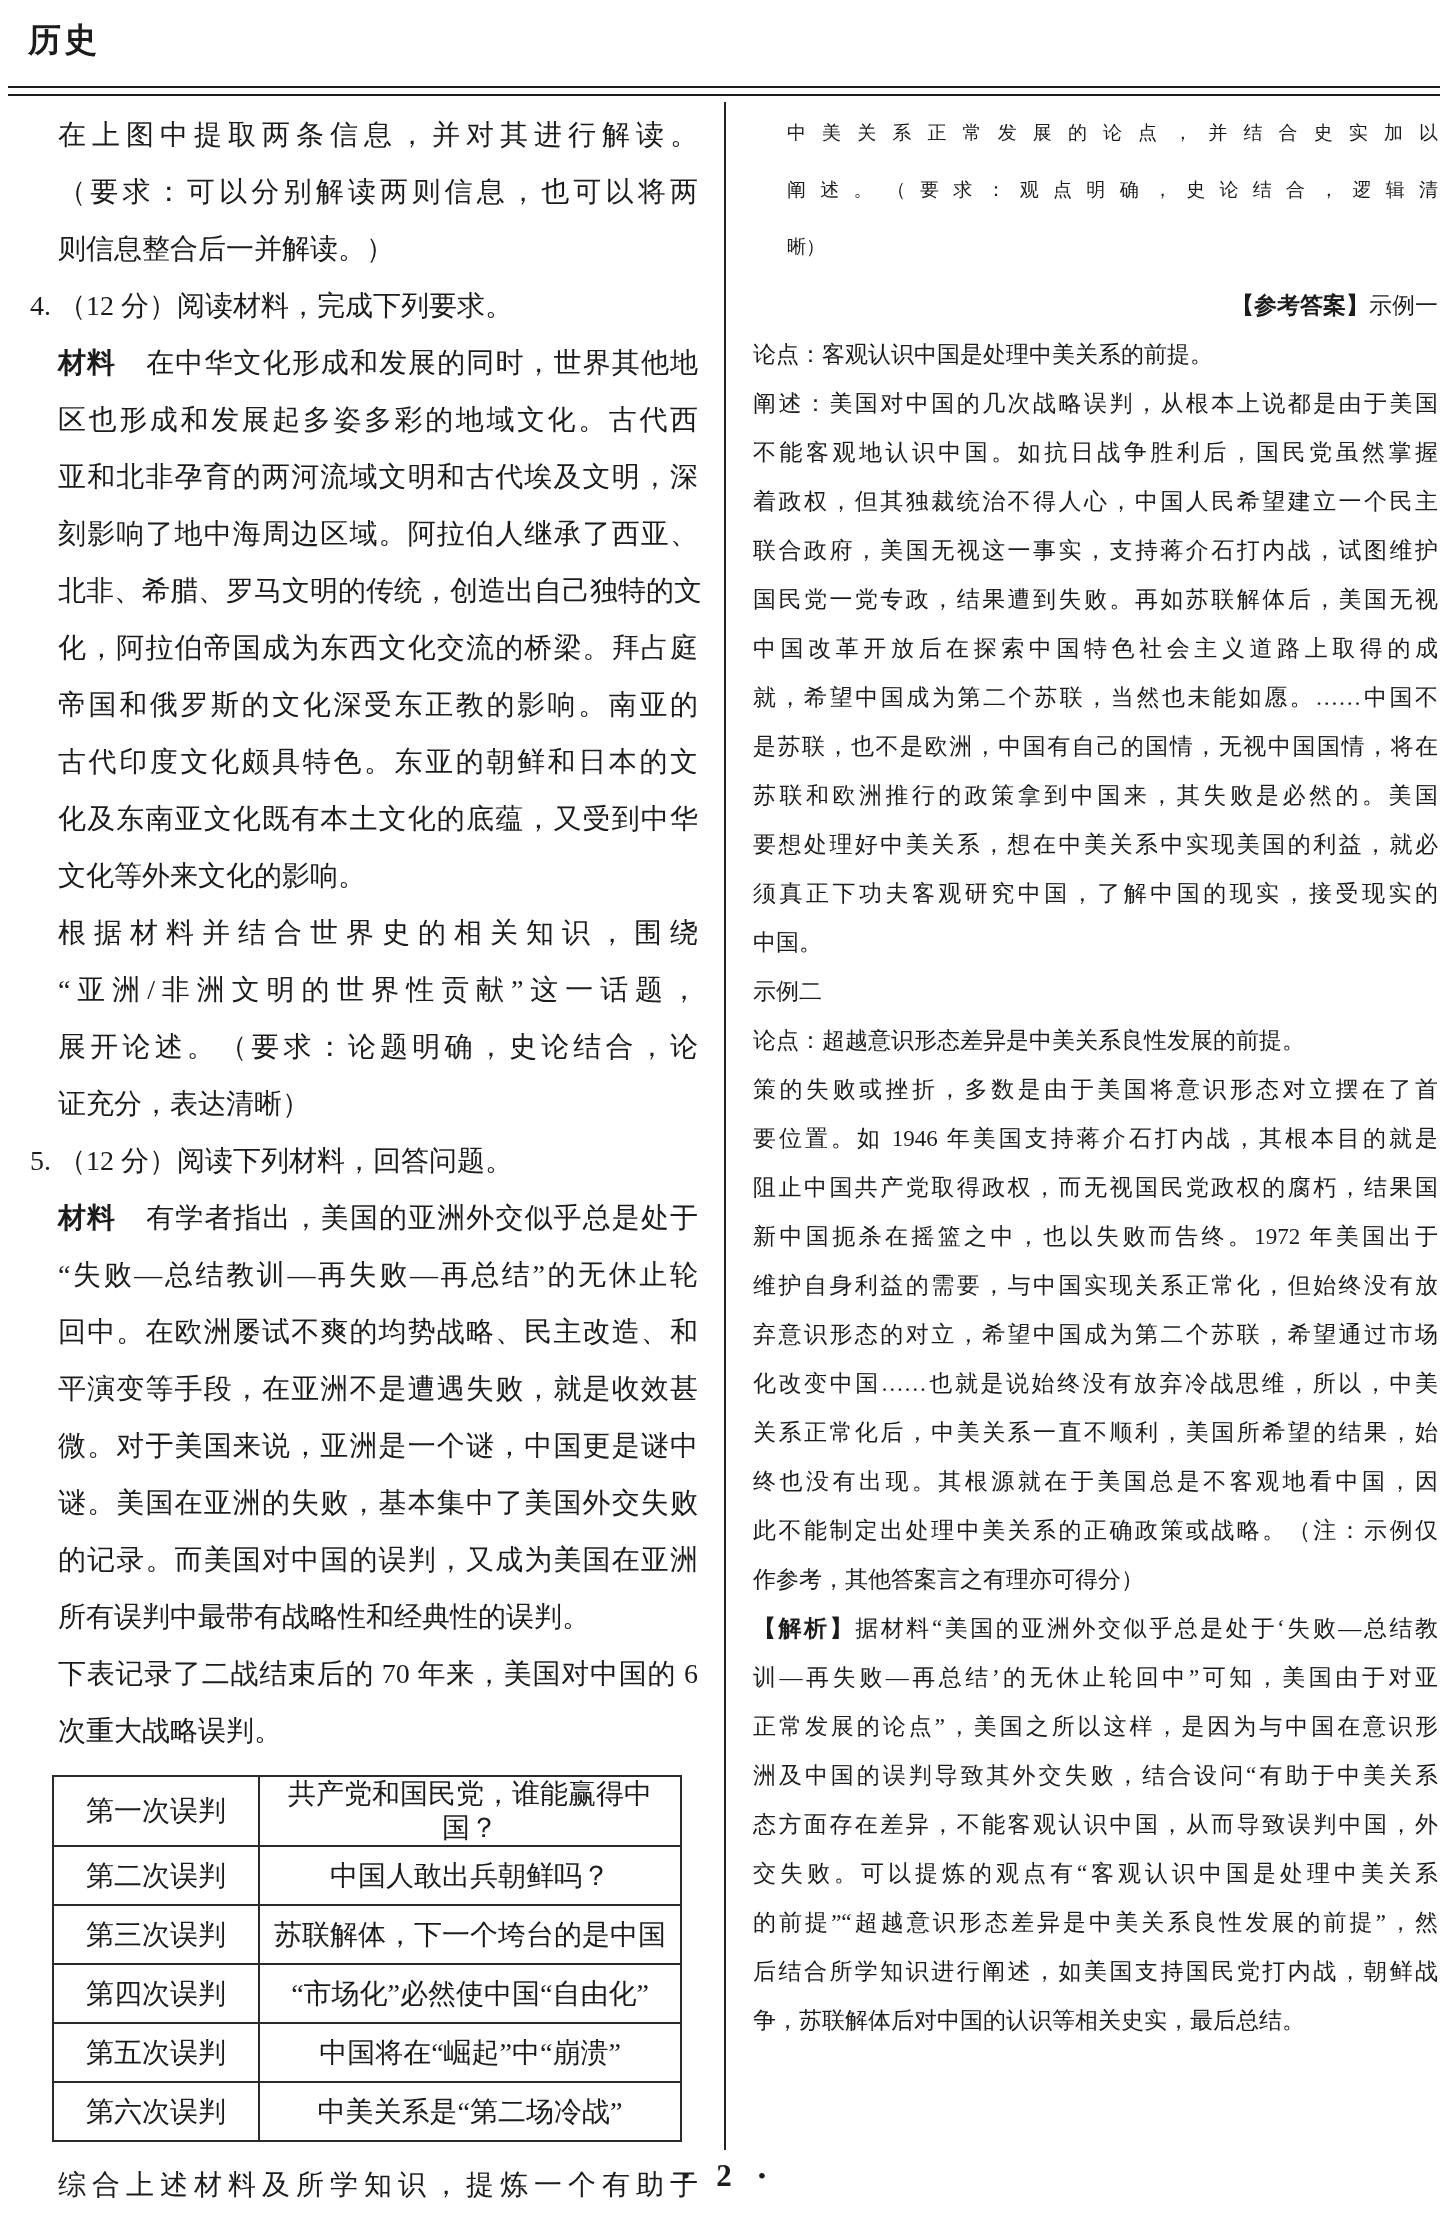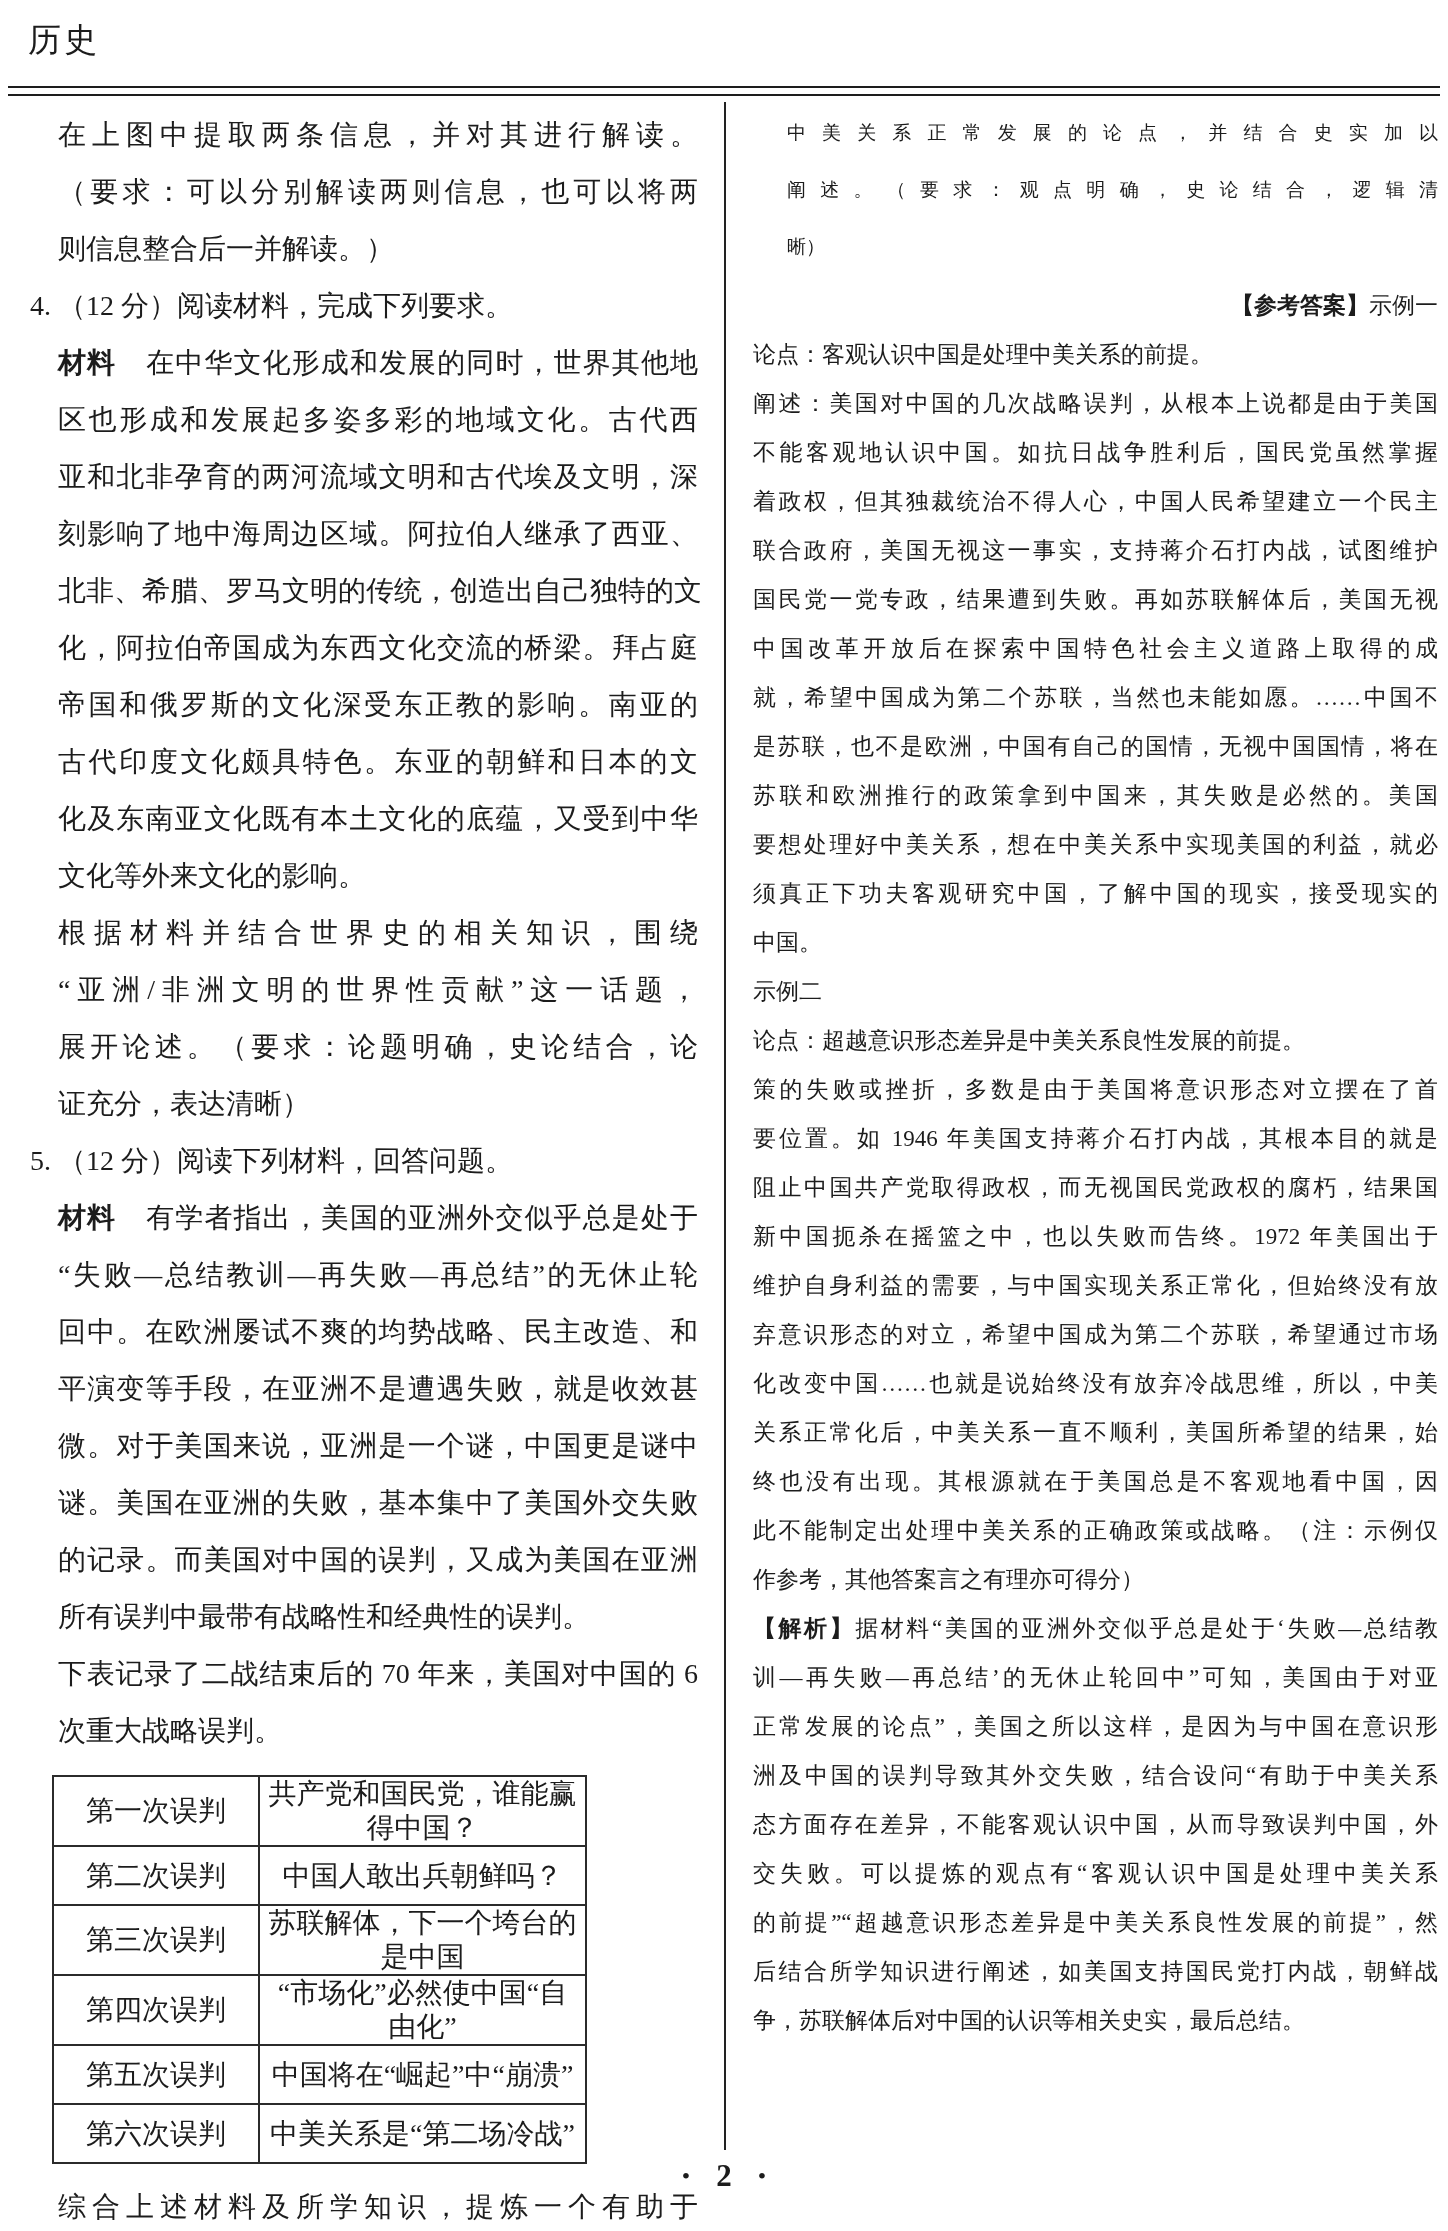--- a/index.html
+++ b/index.html
@@ -1,39 +1,39 @@
 <!DOCTYPE html>
 <html><head>
 <meta charset="utf-8">
 <style>
   html,body{margin:0;padding:0;background:#e8e8e8;}
   .page{position:relative;width:1448px;height:2231px;background:#ffffff;
         font-family:"Liberation Serif","DejaVu Serif",serif;color:#1c1c1c;overflow:hidden;}
   
-  .subject{position:absolute;left:28px;top:18px;font-size:33px;font-weight:400;letter-spacing:3px;}
+  .subject{position:absolute;left:28px;top:18px;font-size:33px;font-weight:700;letter-spacing:3px;}
   .double-rule{position:absolute;left:8px;right:8px;top:86px;height:6px;
                border-top:2px solid #1d1d1d;border-bottom:2px solid #1d1d1d;}
   
   .col-left{position:absolute;left:30px;top:106px;width:668px;font-size:28px;line-height:57px;}
   .col-right{position:absolute;left:753px;top:104px;width:685px;font-size:23px;line-height:49px;}
   .column-divider{position:absolute;left:724px;top:102px;height:2048px;width:0;border-left:2px solid #222;}
   
   .ln{text-align:justify;text-align-last:justify;text-justify:inter-character;white-space:nowrap;}
   .ln.last{text-align-last:auto;white-space:normal;}
   .fill .ln.last{text-align-last:justify;white-space:nowrap;}
   .indent{padding-left:28px;}
   .q-item{position:relative;padding-left:28px;}
   .q-num{position:absolute;left:0;top:0;}
   .label{font-family:"Liberation Sans","DejaVu Sans",sans-serif;font-weight:700;}
   .mat-label{margin-right:30px;}
   
   .stem-cont{padding-left:34px;font-size:19px;line-height:57px;margin-bottom:6px;}
   .ans-head{line-height:49px;text-align:right;}
   
-  table.misjudge{border-collapse:collapse;margin:16px 0 14px -6px;table-layout:fixed;width:535px;}
+  table.misjudge{border-collapse:collapse;margin:16px 0 14px -6px;table-layout:fixed;width:630px;}
   table.misjudge td{border:2px solid #2b2b2b;height:57px;text-align:center;vertical-align:middle;
                     font-size:28px;padding:0 6px;line-height:34px;}
   td.c1{width:192px;}
   
   .footer{position:absolute;left:0;top:2158px;width:1448px;text-align:center;}
   .dot{font-size:24px;vertical-align:middle;}
   .page-num{font-size:31px;font-weight:700;margin:0 22px;vertical-align:middle;}
 </style>
 </head>
 <body>

